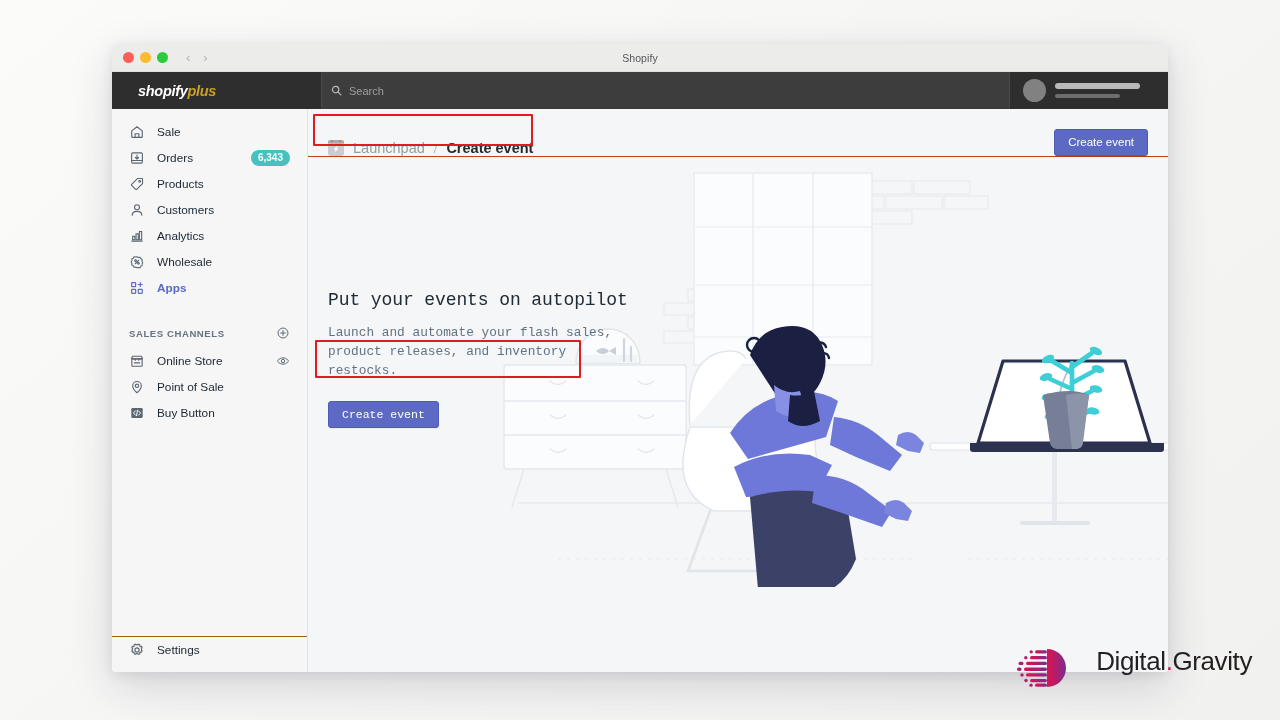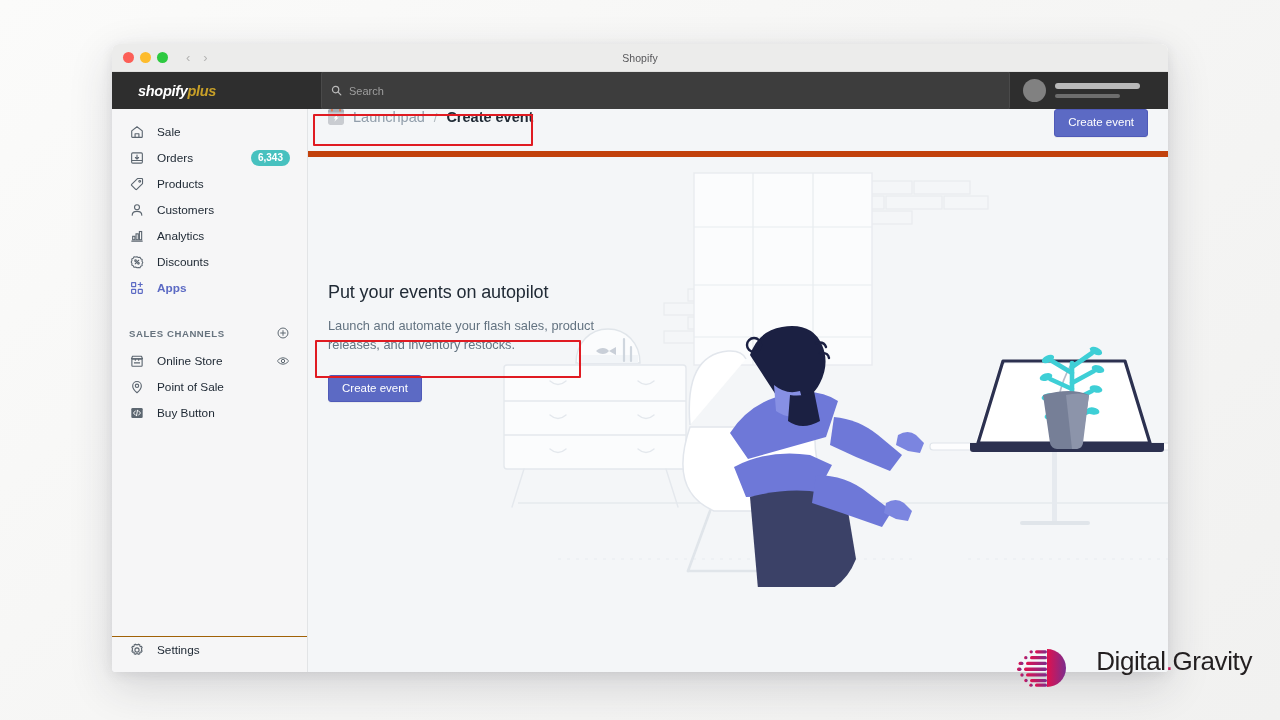--- a/index.html
+++ b/index.html
@@ -112,43 +112,43 @@
     color:#67737e; text-transform:uppercase;text-align:right;
   }
   .sectionhead .plus { margin-left:auto; width:14px; height:14px; color:#5c6670; cursor:pointer; }
 
   .sidebar-foot { margin-top:auto; border-top:1px solid #a16207; padding:0 8px 9px; }
 
   
   .main { flex:1; display:flex; flex-direction:column; min-width:0; position:relative; background:#f4f6f8; }
   .pagehead {
     height:48px; flex:0 0 48px;
-    display:flex; align-items:flex-start; padding:0 20px;
-    border-bottom:6px solid #c2410c; background:#f4f6f8;
+    display:flex; align-items:flex-end; padding:0 20px;
+    border-bottom:1px solid #c2410c; background:#f4f6f8;
   }
   .crumbs { display:flex; align-items:center; gap:9px; }
   .appicon {
     width:16px; height:16px; flex:0 0 16px;
     border-radius:2px; display:block;
   }
   .crumb-link { font-size:14.5px; color:#919eab; cursor:pointer; }
   .crumb-sep { font-size:13px; color:#b0b8bf; }
   .crumb-cur { font-size:14.5px; color:#212b36; font-weight:600; }
   .btn-primary {
     background:#5c6ac4; color:#ffffff;
     border:1px solid #4f5ab8; border-radius:3px;
     font-size:11.5px; font-family:inherit;
     padding:7px 13px; cursor:pointer; line-height:1;
     box-shadow:0 1px 0 rgba(22,29,37,.05);
   }
   .head-right { margin-left:auto; }
 
   .content { flex:1; position:relative; overflow:hidden; background:#f4f6f8; }
   .copy {
-    position:absolute; left:20px; top:125px; width:300px; z-index:3;
+    position:absolute; left:20px; top:133px; width:300px; z-index:3;font-family:Liberation Mono, monospace;
   }
   .copy h1 {
     font-size:18px; font-weight:400; color:#212b36;
     letter-spacing:-.1px; margin-bottom:14px;
   }
   .copy p {
     font-size:12.8px; line-height:1.48; color:#637381;
   }
   .copy .cta { margin-top:20px; }
 
@@ -259,21 +259,21 @@
           <span class="lbl">Analytics</span>
         </div>
 
         <div class="navitem">
           <svg class="ico" viewBox="0 0 20 20" fill="none" stroke="currentColor" stroke-width="1.4">
             <path d="M10 2.9l1.9 1.1 2.2-.3 1 2 2 1-.3 2.2 1.1 1.9-1.1 1.9.3 2.2-2 1-1 2-2.2-.3L10 17.9 8.1 16.8l-2.2.3-1-2-2-1 .3-2.2L2.1 10l1.1-1.9-.3-2.2 2-1 1-2 2.2.3z" stroke-linejoin="round" transform="scale(.92) translate(.85 .85)"></path>
             <path d="M7.9 12.2 12.1 7.8" stroke-linecap="round"></path>
             <circle cx="8.2" cy="8.3" r="1"></circle>
               <circle cx="11.8" cy="11.7" r="1"></circle>
           </svg>
-          <span class="lbl">Discounts</span>
+          <span class="lbl">Wholesale</span>
         </div>
 
         <div class="navitem active">
           <svg class="ico" viewBox="0 0 20 20" fill="none" stroke="currentColor" stroke-width="1.5">
             <rect x="3.3" y="3.3" width="5" height="5" rx=".6"></rect>
             <rect x="3.3" y="11.6" width="5" height="5" rx=".6"></rect>
             <rect x="11.6" y="11.6" width="5" height="5" rx=".6"></rect>
             <path d="M14.1 3.1v5m-2.5-2.5h5" stroke-linecap="round"></path>
           </svg>
           <span class="lbl">Apps</span>

